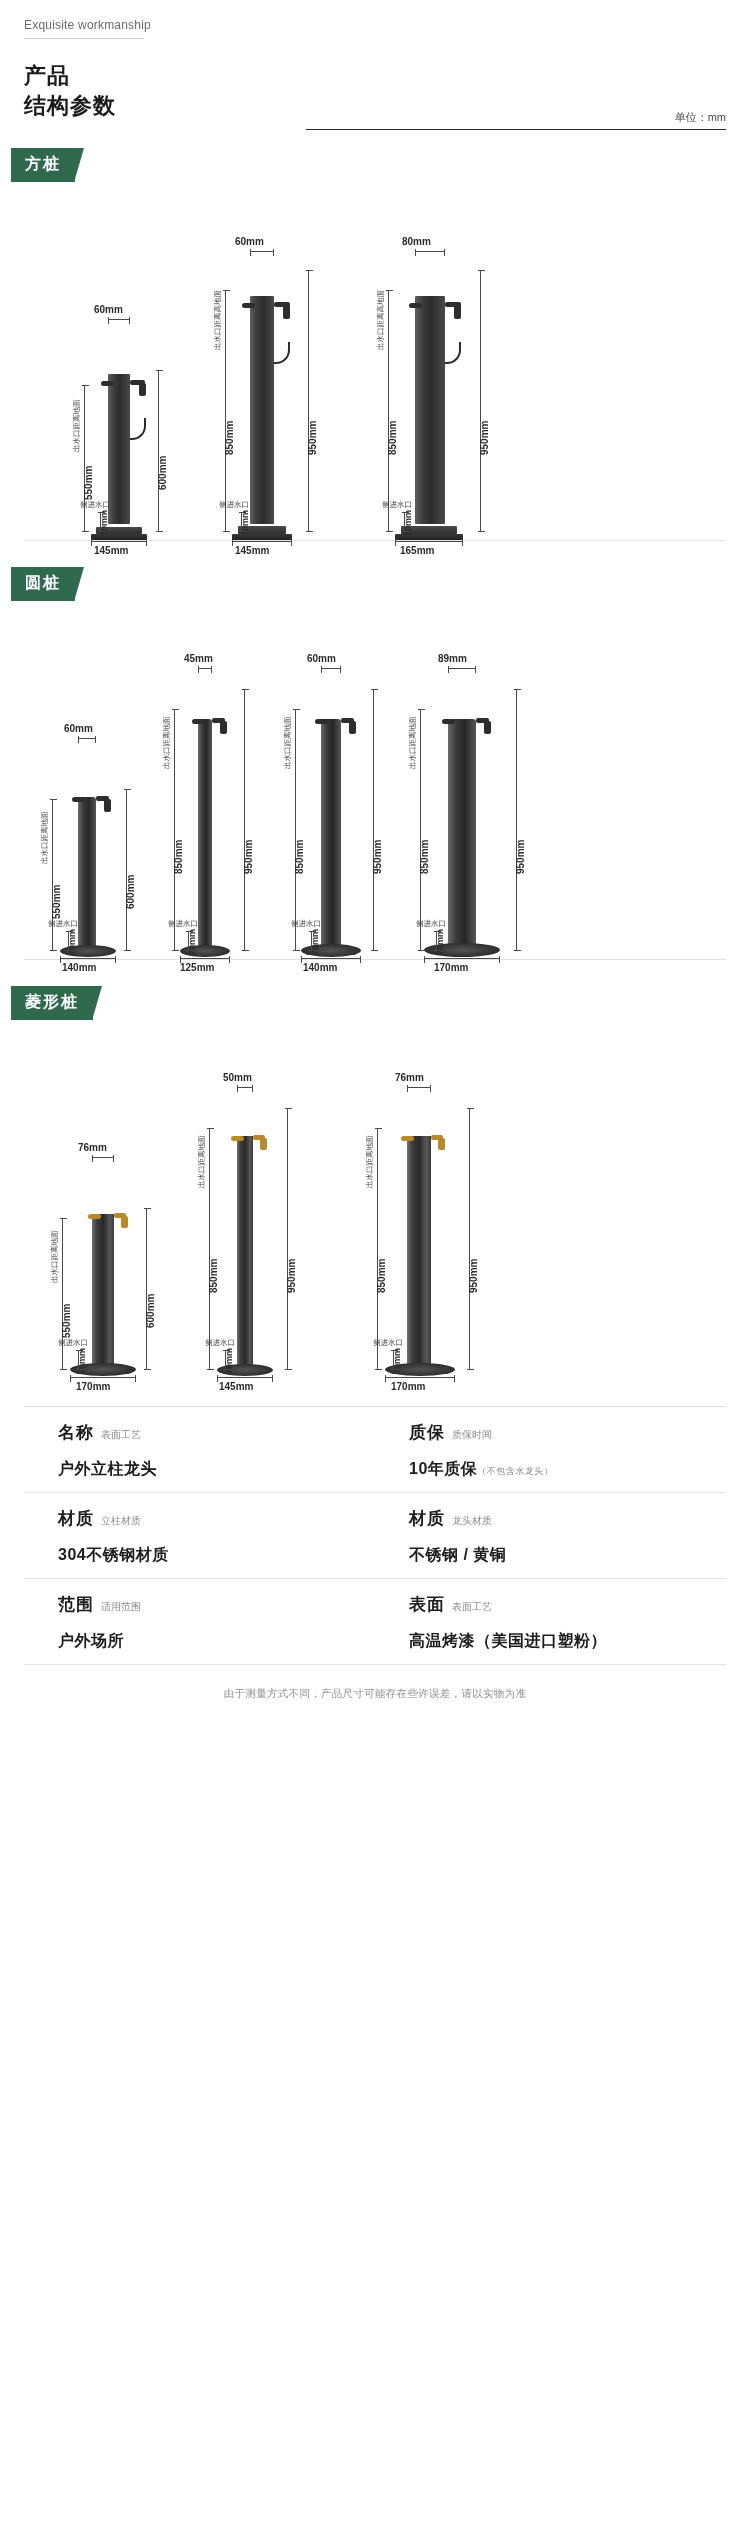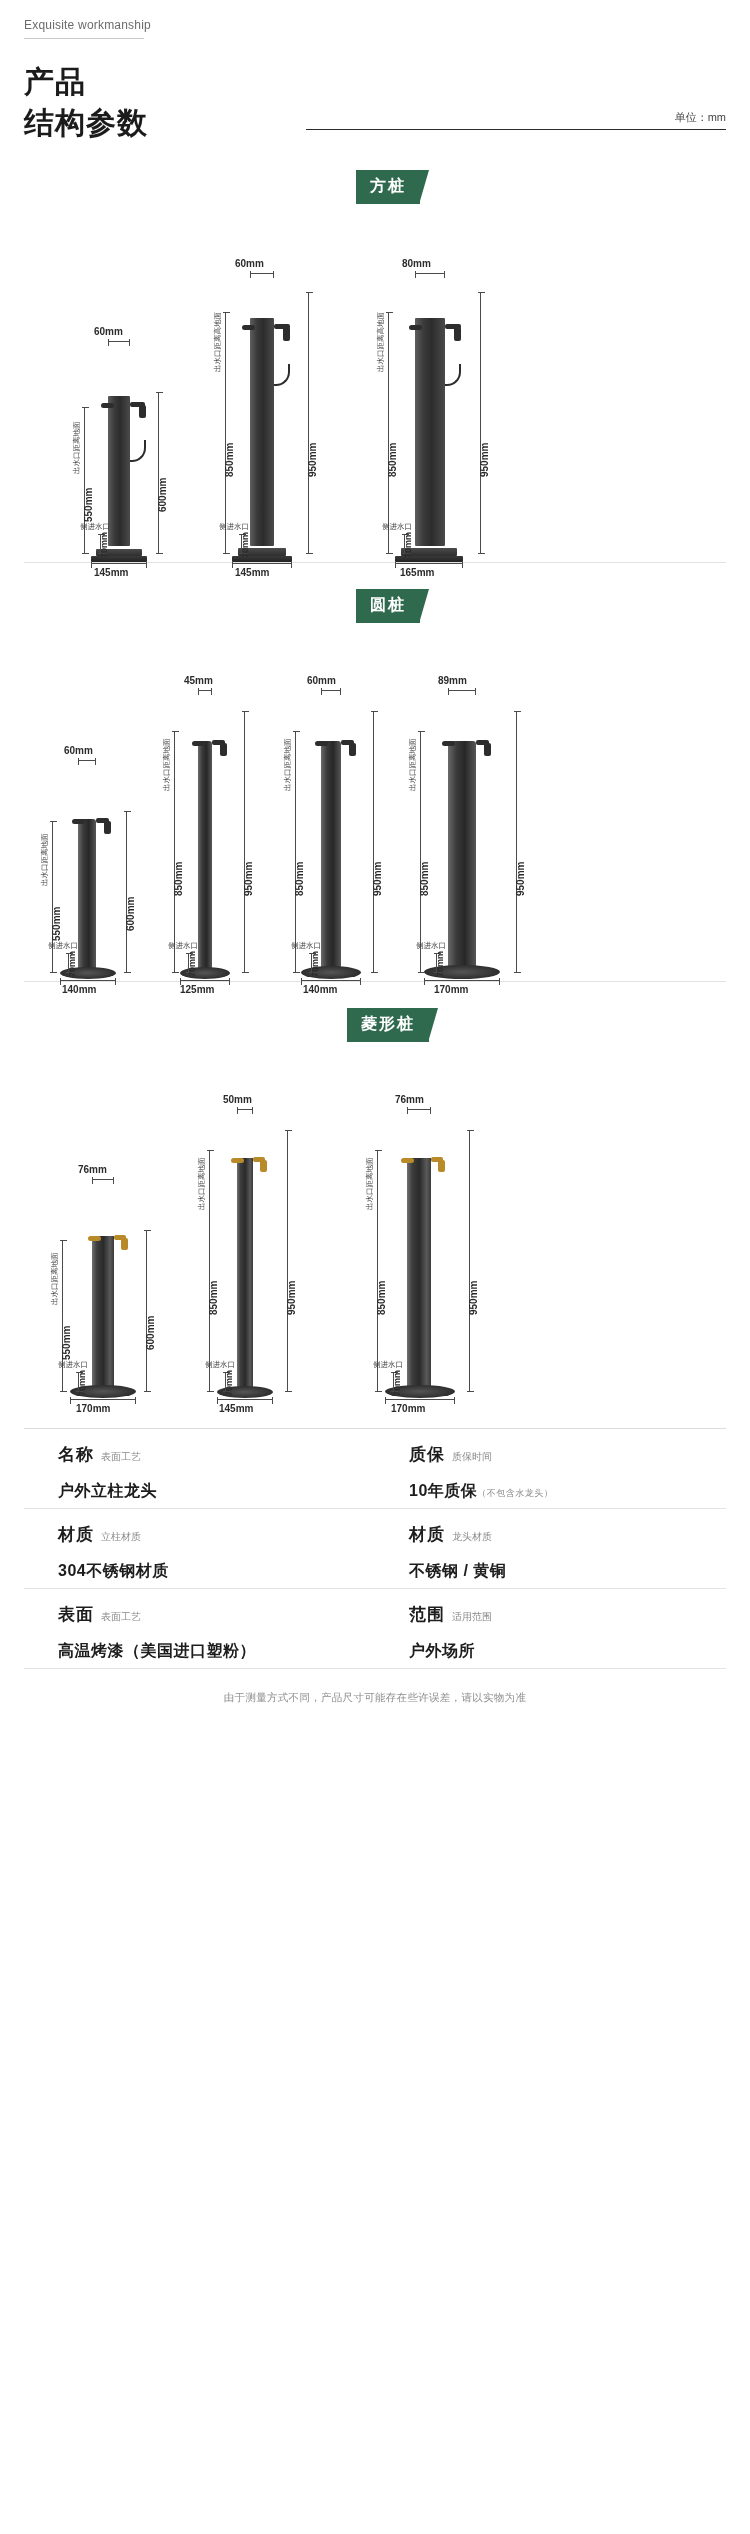--- a/index.html
+++ b/index.html
@@ -19,21 +19,21 @@
     letter-spacing: .2px;
   }
   .eyebrow-line {
     margin-left: 24px;
     width: 120px;
     height: 1px;
     background: #c9c9c9;
   }
   .title-wrap { padding: 22px 0 0 24px; position: relative; }
   .title-main {
-    font-size: 30px;
+    font-size: 22px;
     font-weight: bold;
     line-height: 1.38;
     letter-spacing: 1px;
     color: #1b1b1b;
   }
   .unit-row {
     position: absolute;
     right: 24px;
     top: 68px;
     width: 420px;
@@ -42,21 +42,21 @@
   .unit-text { font-size: 11px; color:#444; }
   .unit-rule {
     margin-top: 4px;
     height: 1px;
     background: #2b2b2b;
     width: 100%;
   }
 
   
   .section { margin-top: 26px; }
-  .sec-head { padding-left: 26px; text-align: center; }
+  .sec-head { padding-left: 11px; }
   .sec-tab {
     display: inline-block;
     background: #2f6a4f;
     color: #fff;
     font-size: 16px;
     font-weight: bold;
     padding: 6px 14px 7px 14px;
     position: relative;
     letter-spacing: 2px;
   }
@@ -170,21 +170,21 @@
   }
 
   
   .specs {
     margin: 28px 24px 0 24px;
     border-top: 1px solid #dcdcdc;
   }
   .spec-row {
     display:flex;
     border-bottom: 1px solid #e3e3e3;
-    padding: 14px 0 6px 0;
+    padding: 14px 0 12px 0;
   }
   .spec-cell { width:50%; padding-left: 34px; }
   .spec-top { display:flex; align-items: baseline; }
   .spec-key { font-size: 17px; font-weight: bold; color:#1d1d1d; letter-spacing:1px; }
   .spec-sub { font-size: 10px; color:#8a8a8a; margin-left: 7px; }
   .spec-val { font-size: 16px; font-weight: bold; color:#1d1d1d; margin-top: 15px; letter-spacing:.5px; }
   .spec-val .tiny { font-size: 9px; font-weight: normal; color:#8a8a8a;font-family:Liberation Serif, serif; }
 
   .footer-note {
     text-align:center;
@@ -554,31 +554,31 @@
           <span class="spec-key">材质</span>
           <span class="spec-sub">龙头材质</span>
         </div>
         <div class="spec-val">不锈钢 / 黄铜</div>
       </div>
     </div>
 
     <div class="spec-row">
       <div class="spec-cell">
         <div class="spec-top">
+          <span class="spec-key">范围</span>
+          <span class="spec-sub">适用范围</span>
+        </div>
+        <div class="spec-val">户外场所</div>
+      </div>
+      <div class="spec-cell">
+        <div class="spec-top">
           <span class="spec-key">表面</span>
           <span class="spec-sub">表面工艺</span>
         </div>
         <div class="spec-val">高温烤漆（美国进口塑粉）</div>
       </div>
-      <div class="spec-cell">
-        <div class="spec-top">
-          <span class="spec-key">范围</span>
-          <span class="spec-sub">适用范围</span>
-        </div>
-        <div class="spec-val">户外场所</div>
-      </div>
     </div>
 
   </div>
 
   <div class="footer-note">由于测量方式不同，产品尺寸可能存在些许误差，请以实物为准</div>
 
 </div>
 
 </body></html>

